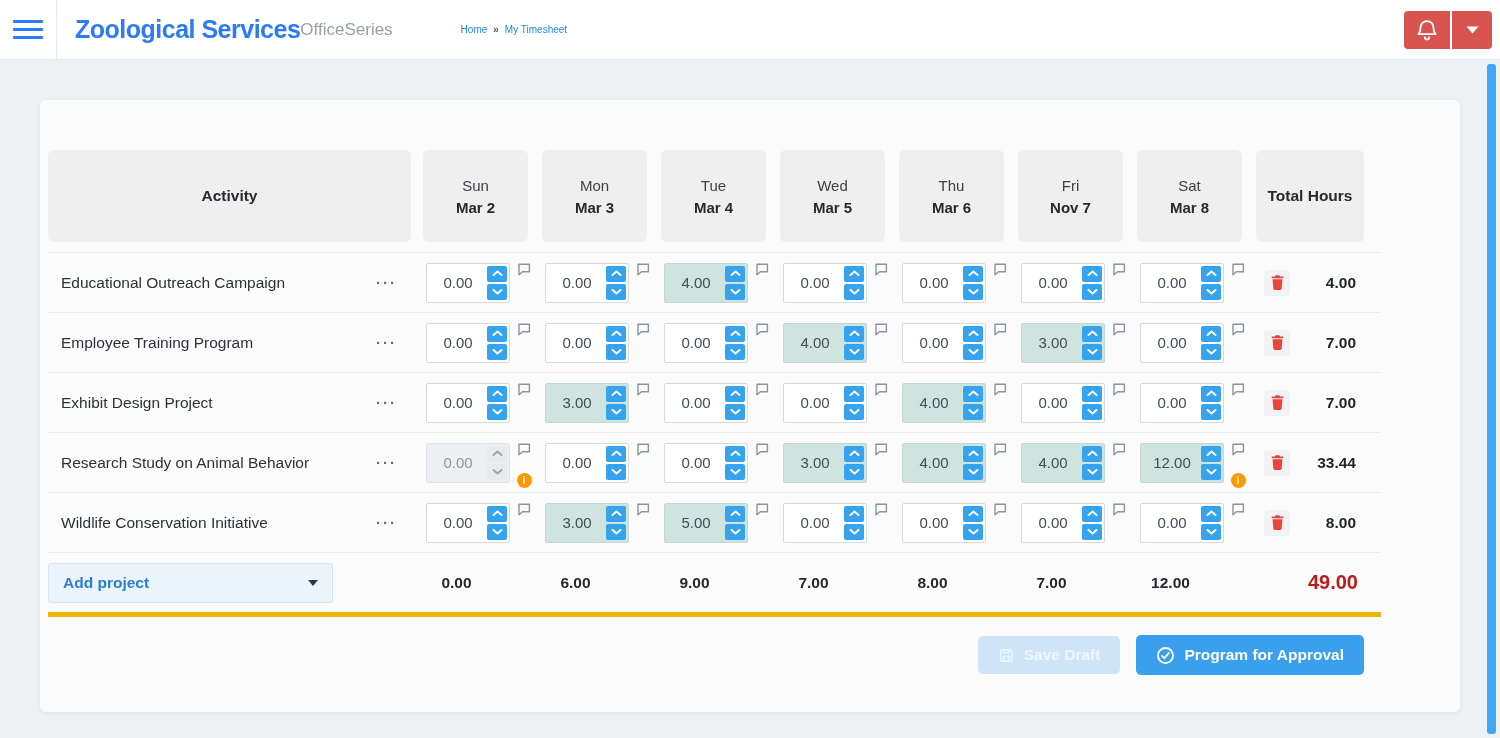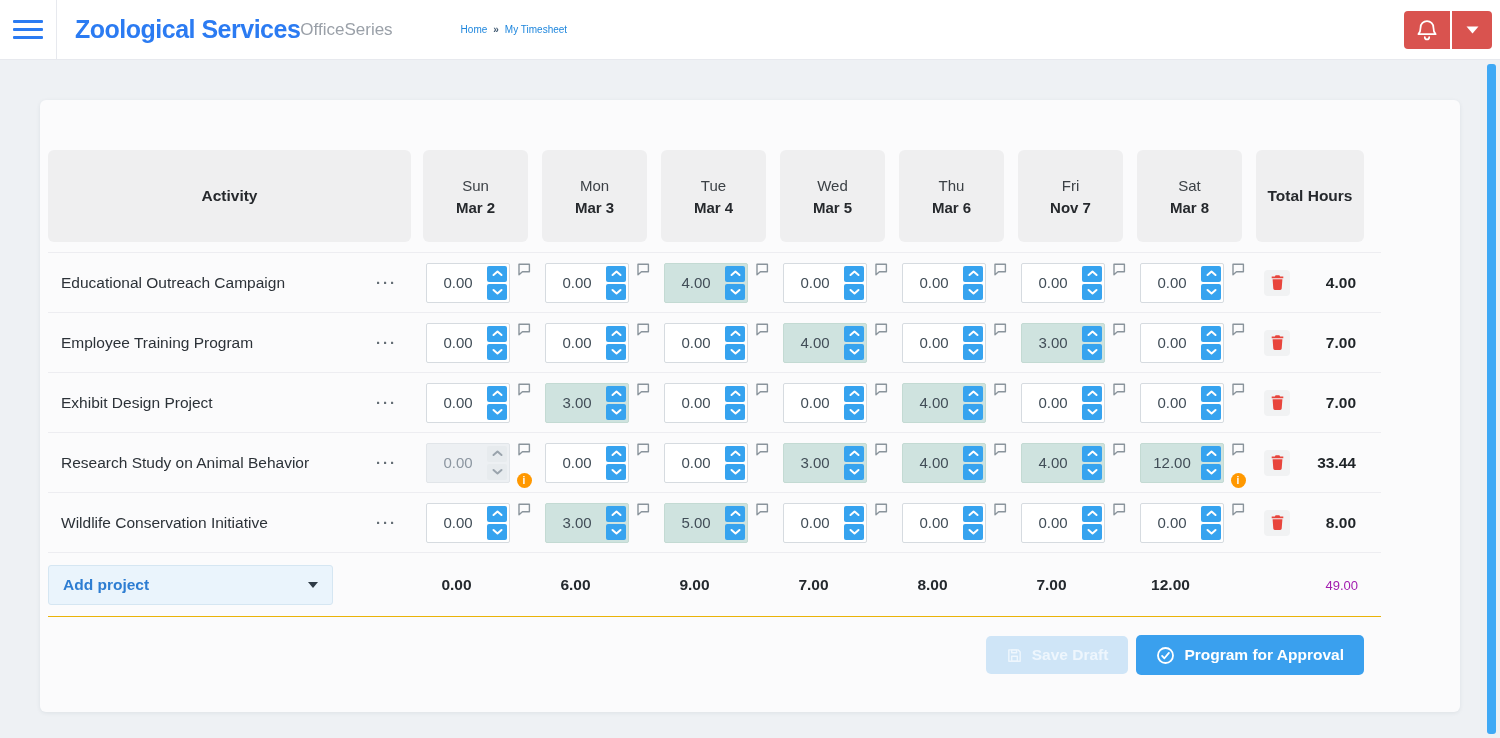--- a/index.html
+++ b/index.html
@@ -89,33 +89,33 @@
   .day-cell.has-info .info-dot { visibility: visible; }
 
   .total-cell { display: flex; align-items: center; justify-content: space-between; height: 100%; padding: 0 8px; }
   .trash-btn {
     width: 26px; height: 26px; background: #f1f2f3; border: none; border-radius: 4px;
     display: flex; align-items: center; justify-content: center; cursor: pointer;
   }
   .row-total { font-weight: 700; font-size: 15.5px; color: #1f2428; }
 
   
-  .footer-row { height: 64px; border-bottom: 1px solid #eab308; }
+  .footer-row { height: 64px; border-bottom: 5px solid #eab308; }
   .add-select {
     width: 285px; height: 40px; background: var(--c-add-project-bg); border: 1px solid #d5e6f2; border-radius: 3px;
     display: flex; align-items: center; justify-content: space-between; padding: 0 14px; cursor: pointer;
   }
   .add-select-label { color: #2d7dd2; font-weight: 700; font-size: 15.5px; }
   .select-caret { width: 0; height: 0; border-left: 5px solid transparent; border-right: 5px solid transparent; border-top: 6px solid #2f3b46; }
   .day-total { text-align: center; transform: translateX(-26px); font-weight: 700; font-size: 15.5px; color: #24292e; }
   .grand-cell { text-align: right; padding-right: 6px; }
-  .grand-total { font-weight: 400; font-size: 13px; color: #a21caf; }
+  .grand-total { font-weight: 700; font-size: 20px; color: #b91c1c; }
 
   
-  .actions-bar { display: flex; justify-content: flex-end; align-items: center; gap: 8px; margin-top: 18px; width: 1341px; padding-right: 25px; }
+  .actions-bar { display: flex; justify-content: flex-end; align-items: center; gap: 16px; margin-top: 18px; width: 1341px; padding-right: 25px; }
   .btn-save {
     background: var(--c-save-disabled); color: #eef6fd; border: none; border-radius: 5px;
     height: 38px; padding: 0 20px; font-weight: 700; font-size: 15.5px;
     display: flex; align-items: center; gap: 9px; cursor: default; font-family: inherit;
   }
   .btn-submit {
     background: var(--c-submit); color: #fff; border: none; border-radius: 5px;
     height: 40px; padding: 0 20px; font-weight: 700; font-size: 15.5px;
     display: flex; align-items: center; gap: 9px; cursor: pointer; font-family: inherit;
   }

